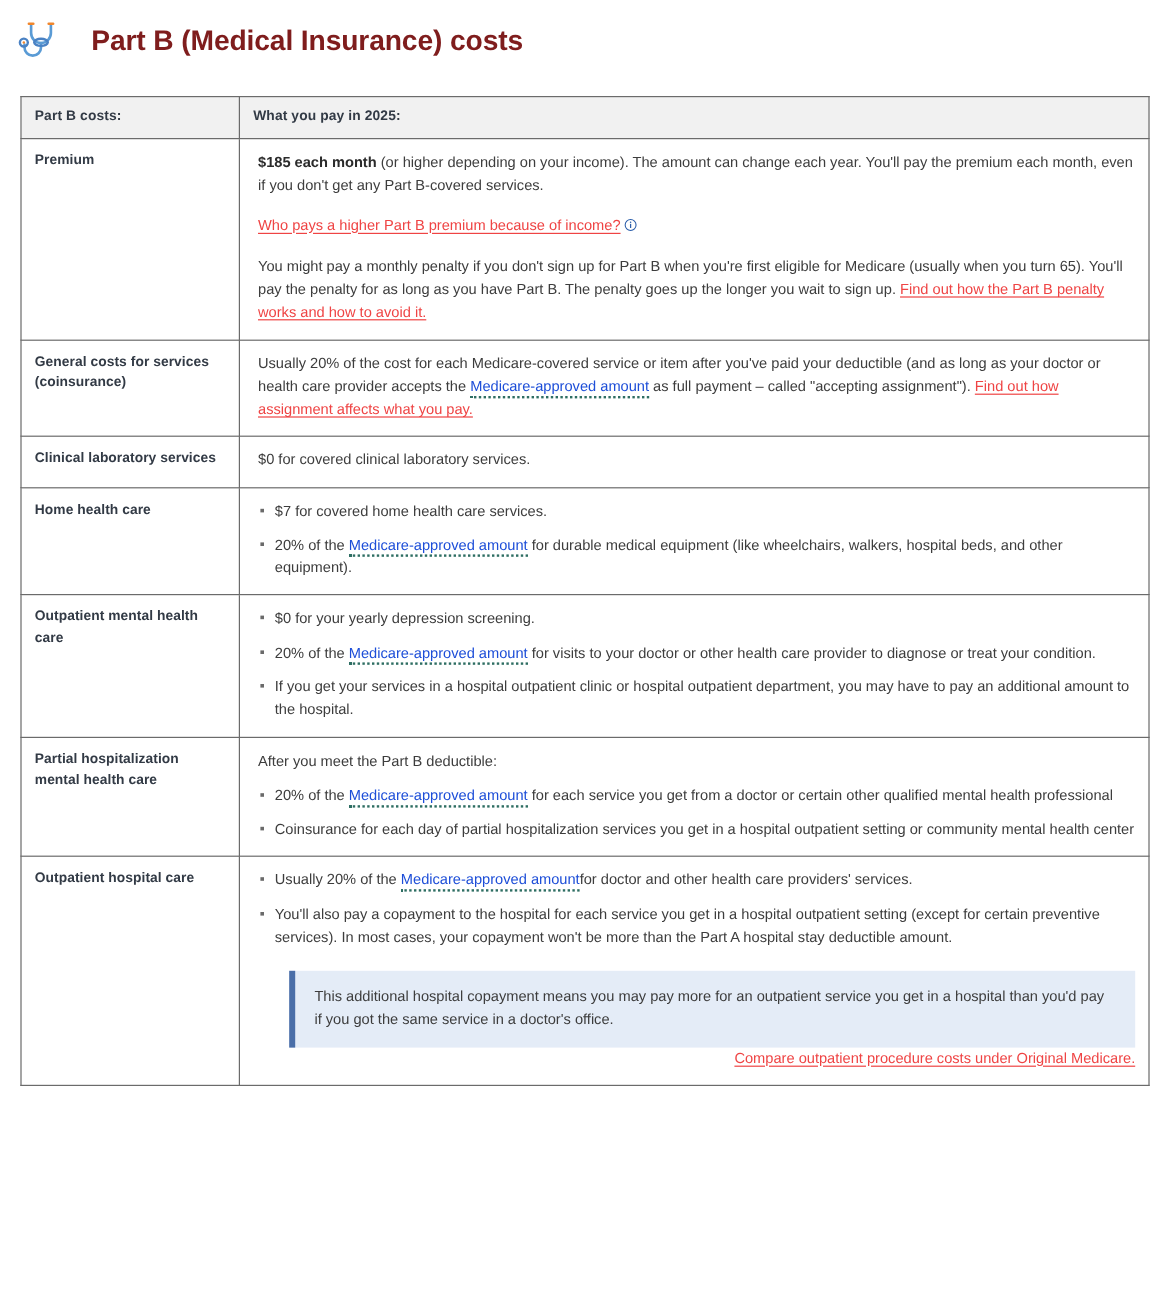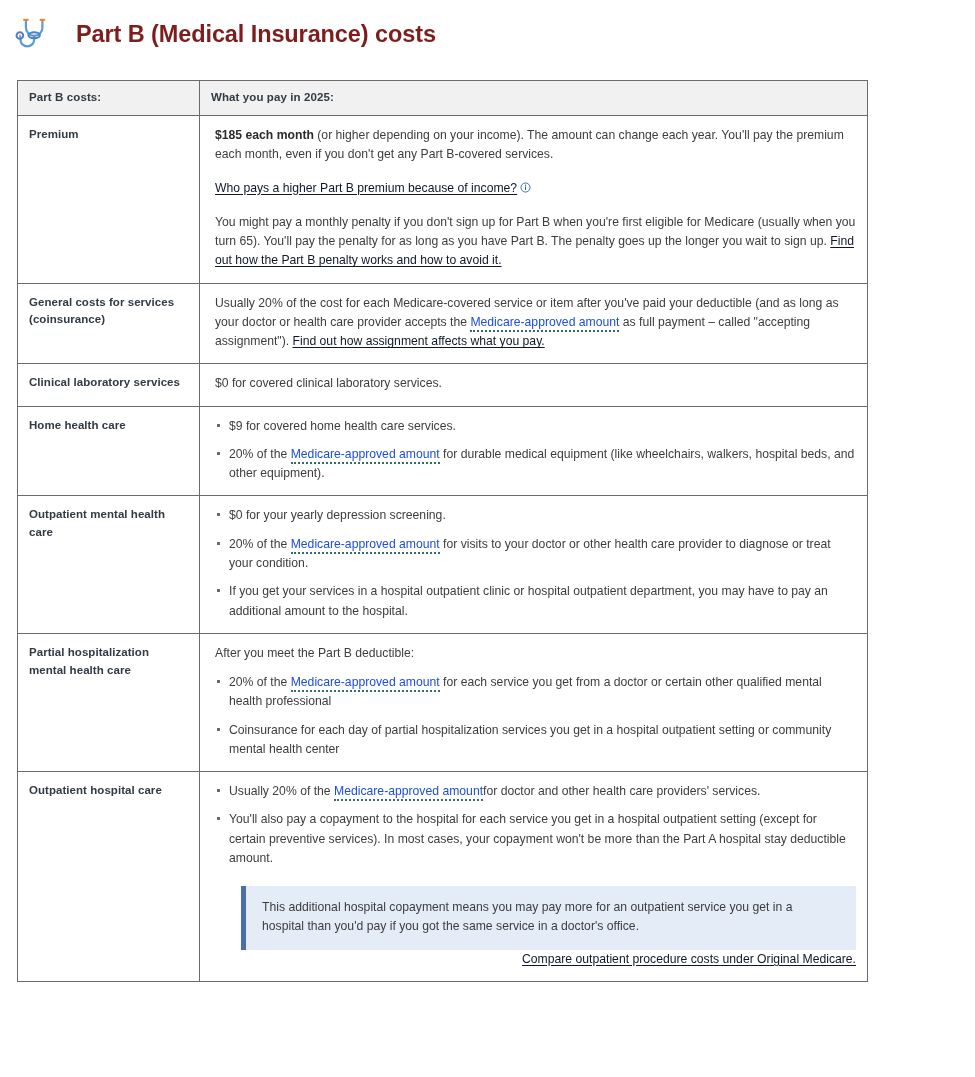--- a/index.html
+++ b/index.html
@@ -33,21 +33,21 @@
     font-weight: bold;
     color: #7f1d1d;
     letter-spacing: -0.1px;
     line-height: 1.2;
     white-space: nowrap;
   }
 
   
   .costs-table-wrap {
     margin: 18px 17px 0 17px;
-    width: 851px;
+    width: 941px;
   }
   table.costs-table {
     width: 100%;
     border-collapse: collapse;
     border: 1px solid #5b5b5b;
     table-layout: fixed;
   }
   table.costs-table th,
   table.costs-table td {
     border: 1px solid #6b6b6b;
@@ -83,21 +83,21 @@
     padding-top: 11px;
   }
 
   td.row-content p { margin: 0 0 14px 4px; }
   td.row-content p:last-child { margin-bottom: 0; }
   td.row-content p.tight { margin-bottom: 10px; }
 
   .b { font-weight: bold; color: #2b2b2b; }
 
   a.inline-link {
-    color: #0f172a;
+    color: #ef4444;
     text-decoration: underline;
     text-underline-offset: 2px;
     cursor: pointer;
   }
 
   .gloss {
     border-bottom: 2px dotted #2e6e63;
     padding-bottom: 1px;
     cursor: pointer;
     color: #1d4ed8;
@@ -200,21 +200,21 @@
       <td class="row-label">Clinical laboratory services</td>
       <td class="row-content">
         <p>$0 for covered clinical laboratory services.</p>
       </td>
     </tr>
 
     <tr>
       <td class="row-label">Home health care</td>
       <td class="row-content">
         <ul class="bullets">
-          <li><span>$9 for covered home health care services.</span></li>
+          <li><span>$7 for covered home health care services.</span></li>
           <li><span>20% of the </span><span class="gloss">Medicare-approved amount</span><span> for durable medical equipment (like wheelchairs, walkers, hospital beds, and other equipment).</span></li>
         </ul>
       </td>
     </tr>
 
 
     <tr>
       <td class="row-label">Outpatient mental health care</td>
       <td class="row-content">
         <ul class="bullets">

